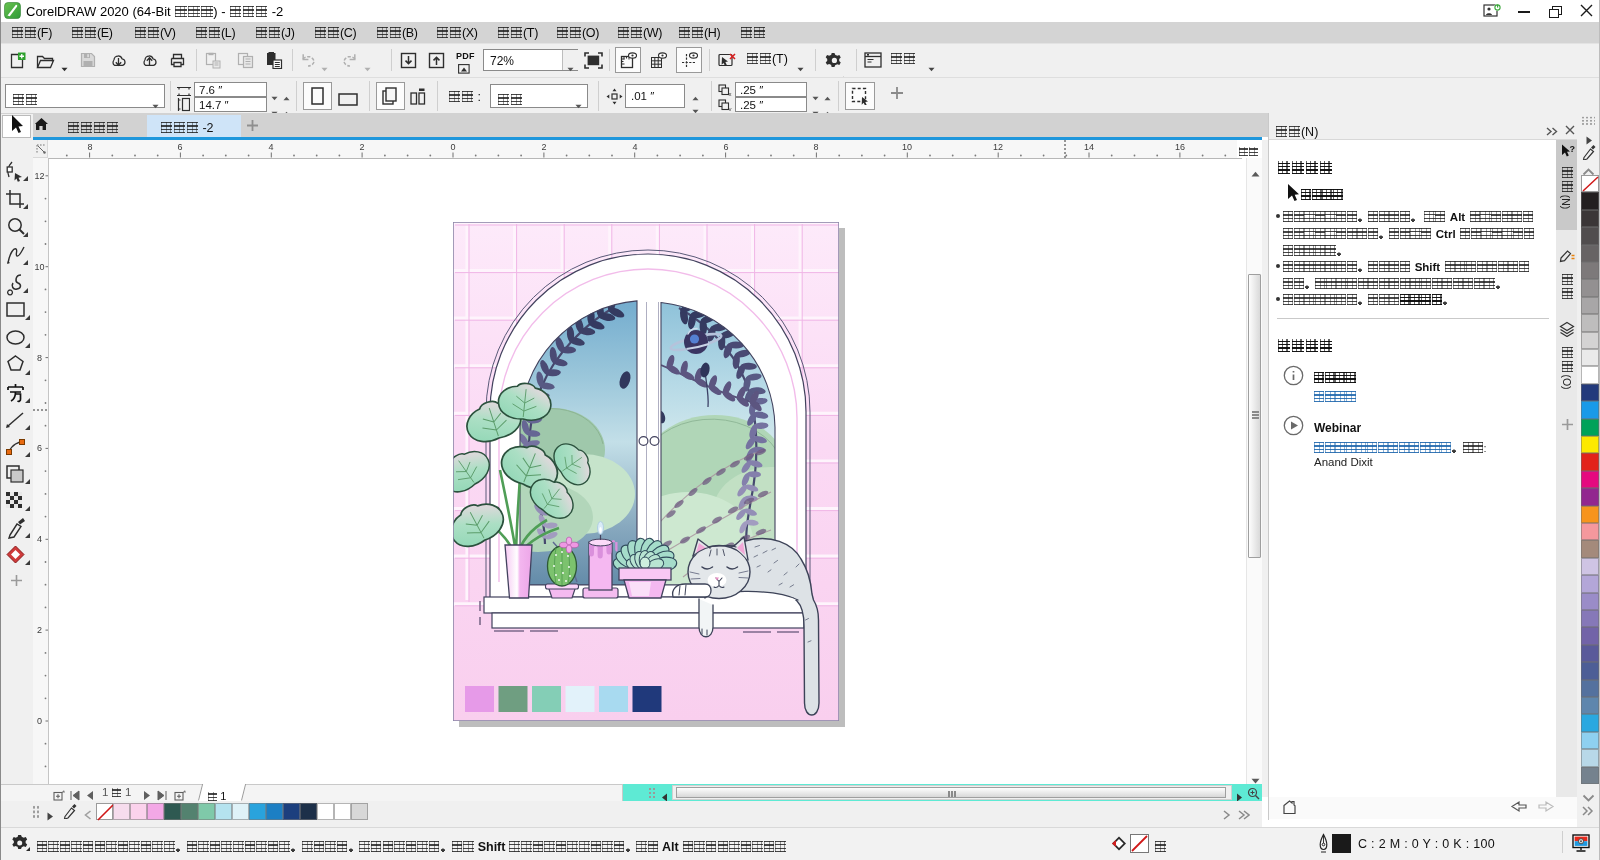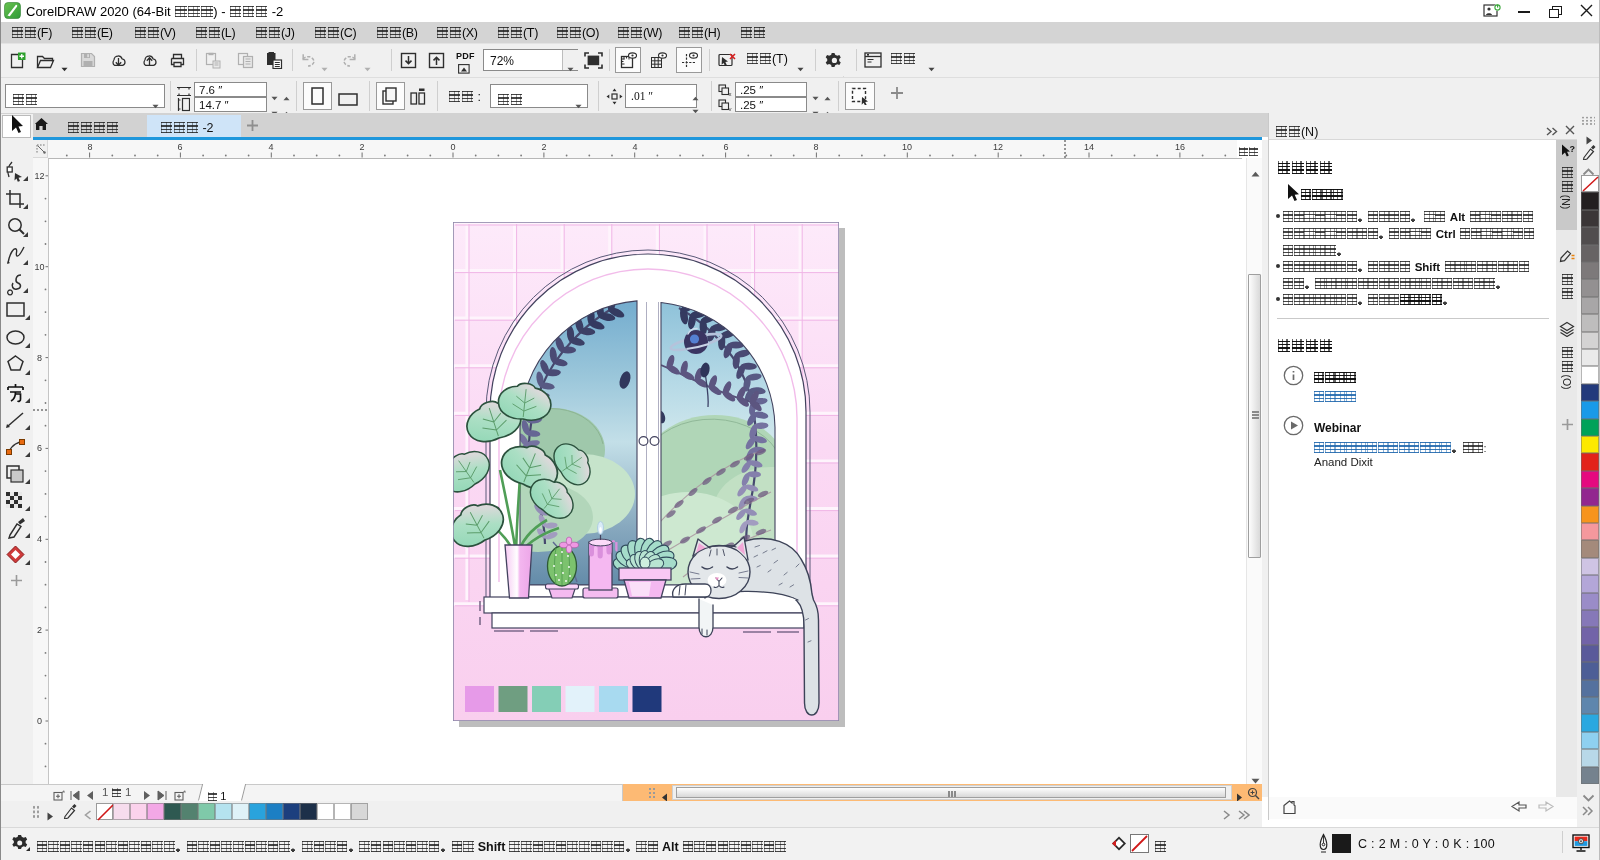--- a/index.html
+++ b/index.html
@@ -264,21 +264,21 @@
       <div class="abs" style="left:6px;top:5px;"><i class="cj s13"></i><i class="cj s13"></i></div>
       <div class="abs" style="left:84px;top:10px;"><svg width="7" height="5" viewBox="0 0 7 5">
           <path d="M0.5 0.8 L3.5 4.2 L6.5 0.8 Z" fill="#555"></path>
         </svg></div>
     </div>
     <div class="abs" style="left:598px;top:3px;width:1px;height:30px;background:#cfcfcf;"></div>
     <div class="abs" style="left:606px;top:10px;"><svg width="17" height="17" viewBox="0 0 17 17">
         <rect x="6" y="6" width="5" height="5" fill="none" stroke="#2e2e2e" stroke-width="1.2"></rect>
         <path d="M8.5 0.5 l2 2.8 h-4 z M8.5 16.5 l-2-2.8 h4 z M0.5 8.5 l2.8-2 v4 z M16.5 8.5 l-2.8 2 v-4 z" fill="#2e2e2e"></path>
       </svg></div>
-    <div class="abs" style="left:625px;top:6px;width:72px;height:24px;background:#fff;border:1px solid #8a8a8a;font-family:Liberation Serif, serif;">
+    <div class="abs" style="left:625px;top:6px;width:60px;height:24px;background:#fff;border:1px solid #8a8a8a;">
       <div class="abs" style="left:5px;top:5px;font-size:11.5px;color:#111;">.01 ″</div>
     </div>
     <div class="abs" style="left:692px;top:9px;"><svg width="7" height="5" viewBox="0 0 7 5">
         <path d="M0.5 4.2 L3.5 0.8 L6.5 4.2 Z" fill="#555"></path>
       </svg></div>
     <div class="abs" style="left:692px;top:22px;"><svg width="7" height="5" viewBox="0 0 7 5">
         <path d="M0.5 0.8 L3.5 4.2 L6.5 0.8 Z" fill="#555"></path>
       </svg></div>
     <div class="abs" style="left:711px;top:3px;width:1px;height:30px;background:#cfcfcf;"></div>
     <div class="abs" style="left:718px;top:4px;"><svg width="14" height="12" viewBox="0 0 14 12">
@@ -855,21 +855,21 @@
       </svg></div>
     <div class="abs" style="left:1px;top:116px;width:13px;height:284px;background:linear-gradient(90deg,#fdfdfd,#d9d9d9);border:1px solid #9f9f9f;border-radius:1px;">
       <div class="abs" style="left:3px;top:136px;width:7px;height:1.5px;background:#8a8a8a;"></div>
       <div class="abs" style="left:3px;top:139px;width:7px;height:1.5px;background:#8a8a8a;"></div>
       <div class="abs" style="left:3px;top:142px;width:7px;height:1.5px;background:#8a8a8a;"></div>
     </div>
     <div class="abs" style="left:4px;top:612px;"><svg width="9" height="6" viewBox="0 0 9 6">
         <path d="M0.5 0.8 L4.5 5.5 L8.5 0.8 Z" fill="#5a5a5a"></path>
       </svg></div>
   </div>
-<div class="abs" style="left:0;top:784px;width:1262px;height:17px;background:#fdba74;">
+<div class="abs" style="left:0;top:784px;width:1262px;height:17px;background:#5eead4;">
     <div class="abs" style="left:0;top:0;width:623px;height:17px;background:#f4f4f4;border-top:1px solid #c9c9c9;border-right:1px solid #c9c9c9;"></div>
     <div class="abs" style="left:53px;top:3px;"><svg width="12" height="11" viewBox="0 0 12 11">
         <rect x="1" y="2.5" width="8" height="7.5" fill="none" stroke="#5f5f5f" stroke-width="1.1"></rect>
         <path d="M5 4.2 v4 M3 6.2 h4" stroke="#5f5f5f" stroke-width="1.1"></path>
         <path d="M9 2.5 l2-1.7 v2" fill="none" stroke="#5f5f5f" stroke-width=".9"></path>
       </svg></div>
     <div class="abs" style="left:69px;top:3px;"><svg width="12" height="11" viewBox="0 0 12 11">
         <path d="M2 1 V10 M10 1 L4 5.5 L10 10 Z" fill="#5f5f5f" stroke="#5f5f5f" stroke-width="1"></path>
       </svg></div>
     <div class="abs" style="left:85px;top:3px;"><svg width="10" height="11" viewBox="0 0 10 11">

